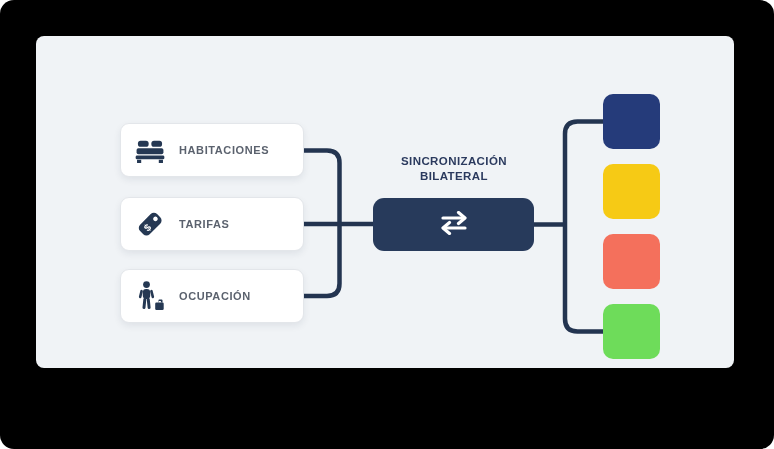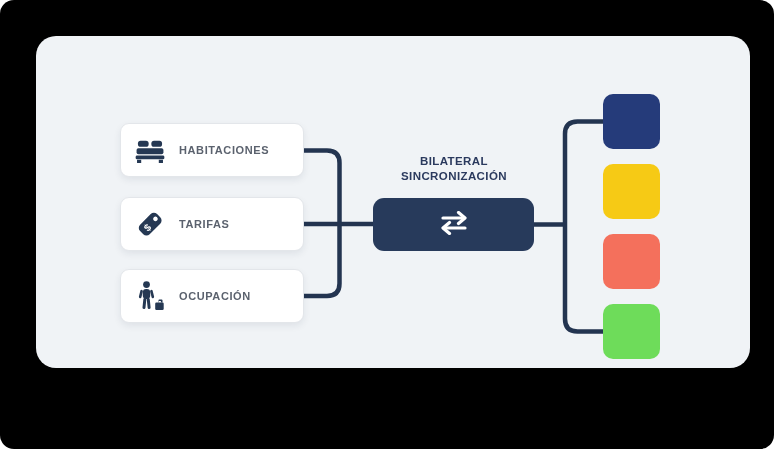--- a/index.html
+++ b/index.html
@@ -1,18 +1,18 @@
 <!DOCTYPE html>
 <html><head>
 <meta charset="utf-8">
 <style>
   html,body{margin:0;padding:0;background:#ffffff;}
   body{width:774px;height:449px;font-family:"Liberation Sans",sans-serif;}
   .frame{position:absolute;left:0;top:0;width:774px;height:449px;background:#000000;border-radius:14px;overflow:hidden;}
-  .card{position:absolute;left:36px;top:36px;width:698px;height:332px;background:#f0f3f6;border-radius:20px;padding-left:16px;}
+  .card{position:absolute;left:36px;top:36px;width:698px;height:332px;background:#f0f3f6;border-radius:8px;}
   .wires{position:absolute;left:0;top:0;width:698px;height:366px;}
 
   .src-box{position:absolute;left:84px;width:184px;height:54px;background:#ffffff;border:1px solid #e3e6ea;border-radius:9px;box-shadow:0 3px 7px rgba(30,40,70,.08);display:flex;align-items:center;gap:13px;padding-left:13px;box-sizing:border-box;}
   .src-box .label{font-size:11px;font-weight:bold;letter-spacing:.6px;color:#5b626e;}
   .icon-wrap{width:32px;height:32px;display:flex;align-items:center;justify-content:center;flex:0 0 auto;}
 
   .hub-title{position:absolute;left:322px;top:118px;width:192px;text-align:center;color:#2b3a5e;font-size:11.5px;font-weight:bold;letter-spacing:.4px;line-height:15px;}
   .hub-node{position:absolute;left:337px;top:162px;width:161px;height:53px;background:#273a5b;border-radius:11px;display:flex;align-items:center;justify-content:center;}
 
   .target-sq{position:absolute;left:567px;width:57px;height:55px;border-radius:10px;}
@@ -67,22 +67,22 @@
           <rect x="5.9" y="17" width="3" height="11" rx="1.4" transform="rotate(6 7.4 22.5)"></rect>
           <rect x="10.2" y="17" width="3" height="11" rx="1.4" transform="rotate(-6 11.7 22.5)"></rect>
           <path d="M19.5 21.5 h2 v-2.2 a0.9 0.9 0 0 1 0.9 -0.9 h2.2 a0.9 0.9 0 0 1 0.9 0.9 v2.2 h-1.6 v-1.5 h-2.8 v1.5 z"></path>
           <rect x="18.2" y="21.5" width="8.5" height="7.5" rx="1.2"></rect>
         </svg>
       </span>
       <span class="label">OCUPACIÓN</span>
     </div>
 
     <div class="hub-title">
+      <div>SINCRONIZACIÓN</div>
       <div>BILATERAL</div>
-      <div>SINCRONIZACIÓN</div>
     </div>
 
     <div class="hub-node">
       <span>
         <svg width="32" height="24" viewBox="0 0 32 24" fill="none" stroke="#ffffff" stroke-width="3.2" stroke-linecap="round" stroke-linejoin="round">
           <path d="M5 7 H26"></path>
           <path d="M20.5 1.5 L27 7 L20.5 12.5"></path>
           <path d="M27 17 H6"></path>
           <path d="M11.5 11.5 L5 17 L11.5 22.5"></path>
         </svg>

